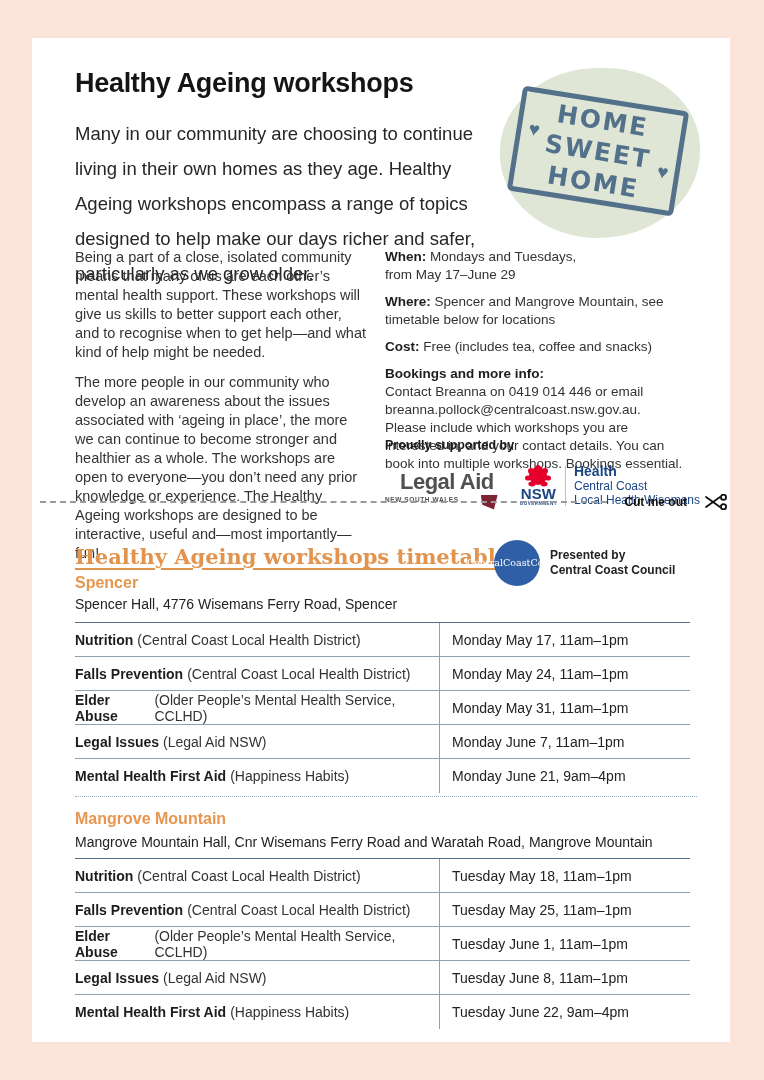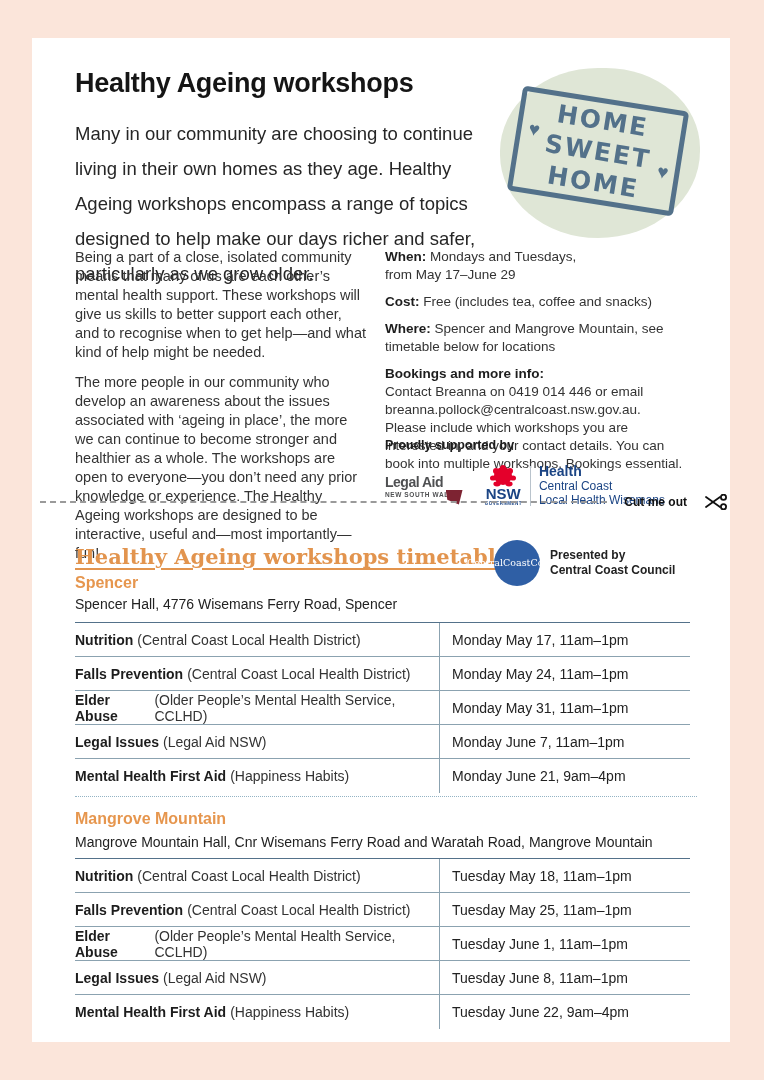--- a/index.html
+++ b/index.html
@@ -25,21 +25,21 @@
   .info-col { position:absolute; left:353px; top:210px; width:306px; font-size:13.5px; line-height:18px; color:#333; }
   .info-item { margin-bottom:9px; }
   .info-item b { color:#1d1d1d; }
   .pre { white-space:pre-line; }
 
   
   .supported { position:absolute; left:353px; top:400px; }
   .supported-label { font-size:12.5px; font-weight:700; color:#1d1d1d; }
   .logos { display:flex; align-items:center; gap:26px; margin-top:12px; }
   .legalaid { position:relative; }
-  .legalaid-name { font-size:14px; font-weight:700; color:#4f5052; letter-spacing:-0.5px; }
+  .legalaid-name { font-size:22px; font-weight:700; color:#4f5052; letter-spacing:-0.5px;margin-left:15px; }
   .legalaid-sub { font-size:6.5px; font-weight:700; color:#4f5052; letter-spacing:0.6px; margin-top:1px; }
   .la-flag { position:absolute; right:-4px; bottom:-7px; width:17px; height:15px; background:#7d2332; clip-path:polygon(0 0,100% 0,78% 100%,10% 68%); }
   .nswhealth { display:flex; align-items:center; gap:8px; }
   .nsw-gov { display:flex; flex-direction:column; align-items:center; }
   .nsw-word { font-size:15px; font-weight:700; color:#1b4484; line-height:14px; }
   .gov-word { font-size:4.5px; font-weight:700; color:#1b4484; letter-spacing:0.5px; }
   .hdivider { width:1px; height:40px; background:#b9c3cc; }
   .health-text { color:#1b4484; }
   .health-line1 { font-size:14px; font-weight:700; line-height:15px; }
   .health-line2,.health-line3 { font-size:12px; line-height:14px; }
@@ -95,26 +95,26 @@
     <p>The more people in our community who develop an awareness about the issues associated with ‘ageing in place’, the more we can continue to become stronger and healthier as a whole. The workshops are open to everyone—you don’t need any prior knowledge or experience. The Healthy Ageing workshops are designed to be interactive, useful and—most importantly—fun!</p>
   </div>
 
   <div class="info-col">
     <div class="info-item">
       <b>When:</b>
       <span class="pre">Mondays and Tuesdays,
 from May 17–June 29</span>
     </div>
     <div class="info-item">
+      <b>Where:</b>
+      <span>Spencer and Mangrove Mountain, see timetable below for locations</span>
+    </div>
+    <div class="info-item">
       <b>Cost:</b>
       <span>Free (includes tea, coffee and snacks)</span>
-    </div>
-    <div class="info-item">
-      <b>Where:</b>
-      <span>Spencer and Mangrove Mountain, see timetable below for locations</span>
     </div>
     <div class="info-item">
       <b style="display:block">Bookings and more info:</b>
       <span class="pre">Contact Breanna on 0419 014 446 or email
 breanna.pollock@centralcoast.nsw.gov.au.
 Please include which workshops you are interested in, and your contact details. You can book into multiple workshops. Bookings essential.</span>
     </div>
   </div>
 
   <div class="supported">

